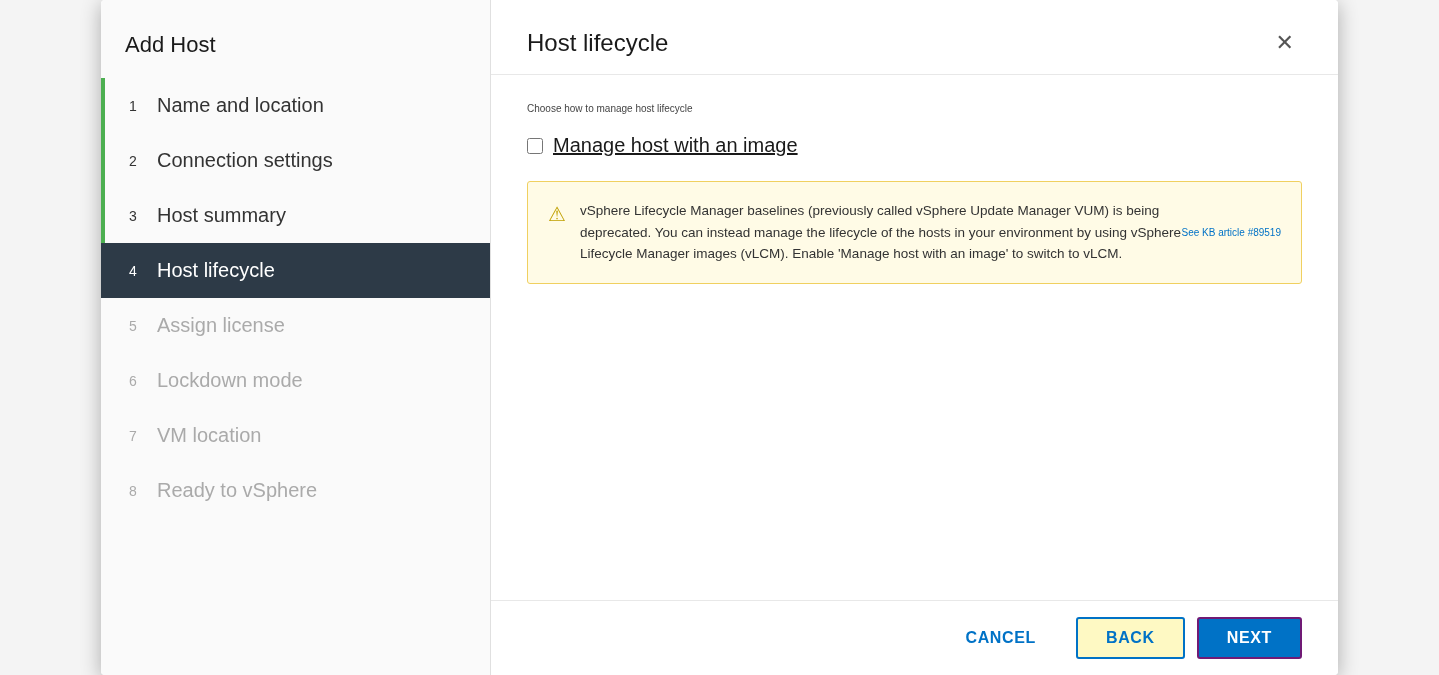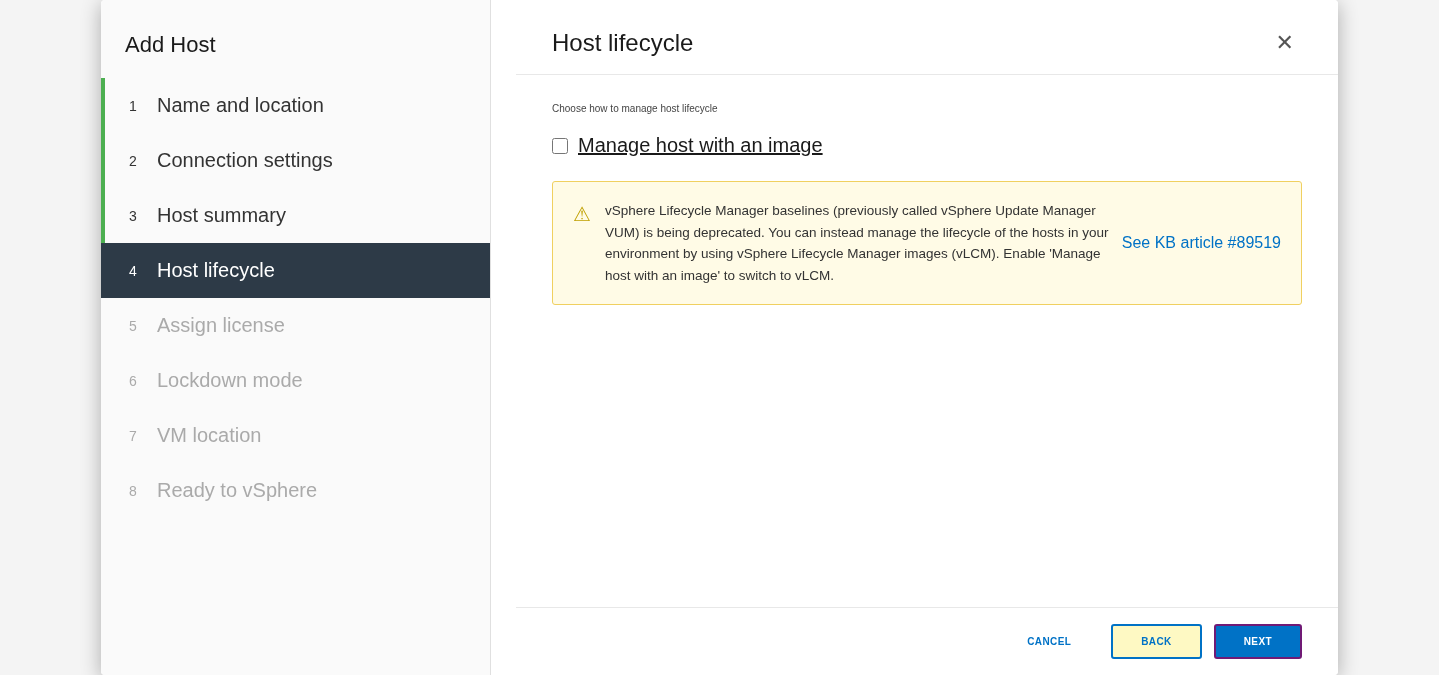--- a/index.html
+++ b/index.html
@@ -14,21 +14,20 @@
     }
     .dialog {
       display: flex;
       width: 1237px;
       height: 675px;
       background: #fff;
       box-shadow: 0 4px 20px rgba(0,0,0,0.3);
       border-radius: 4px;
       overflow: hidden;
       position: relative;
-      gap: 25px;
     }
     
     .sidebar {
       width: 390px;
       min-width: 390px;
       background: #fafafa;
       border-right: 1px solid #e0e0e0;
       display: flex;
       flex-direction: column;
       padding-top: 20px;
@@ -142,40 +141,40 @@
     }
     .warning-text {
       font-size: 13.5px;
       color: #333;
       line-height: 1.6;
       flex: 1;
     }
     .warning-link {
       color: #0072c6;
       text-decoration: none;
-      font-size: 16px;
+      font-size: 10px;
       white-space: nowrap;
     }
     .warning-top-row {
       display: flex;
       align-items: center;
       justify-content: space-between;
     }
     
     .main-footer {
       display: flex;
       align-items: center;
       justify-content: flex-end;
       padding: 16px 36px;
       border-top: 1px solid #e8e8e8;
       gap: 12px;
     }
     .btn {
       padding: 10px 28px;
-      font-size: 10px;
+      font-size: 16px;
       font-weight: 600;
       border-radius: 3px;
       cursor: pointer;
       letter-spacing: 0.04em;
       text-transform: uppercase;
     }
     .btn-cancel {
       background: none;
       border: none;
       color: #0072c6;

